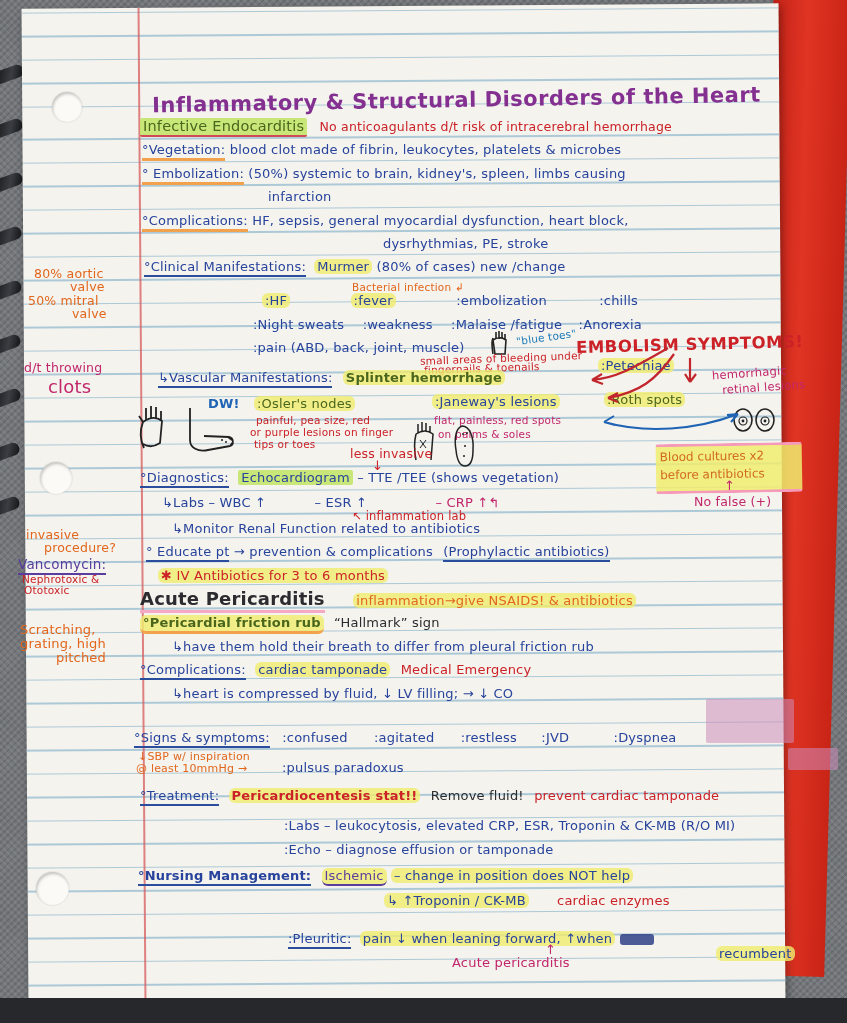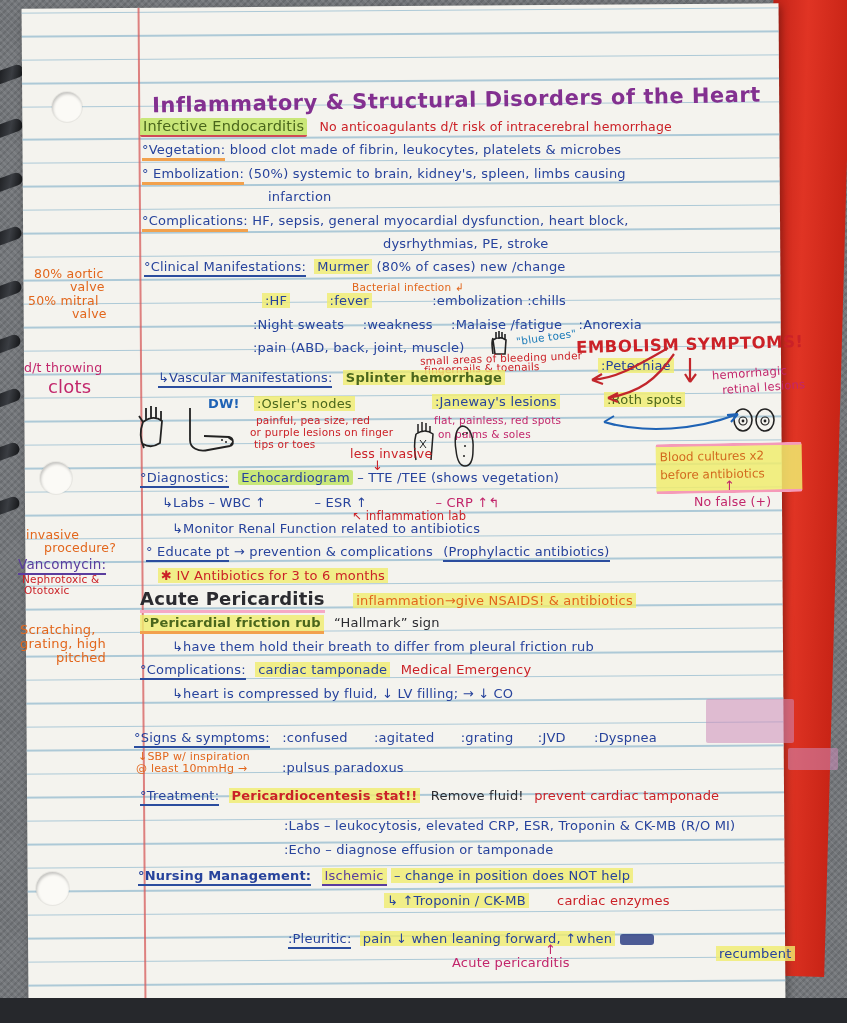--- a/index.html
+++ b/index.html
@@ -22,21 +22,21 @@
     transform:rotate(-.4deg);
     box-shadow:2px 3px 9px rgba(0,0,0,.35);}
   .coil{position:absolute;width:32px;height:13px;background:linear-gradient(120deg,#0c0d0f,#3a3d42 60%,#101113);
     border-radius:8px;transform:rotate(-20deg);}
   .hole{position:absolute;border-radius:50%;background:#fbfaf6;
     box-shadow:inset 1px 2px 3px rgba(0,0,0,.22), 0 0 0 1px rgba(0,0,0,.05);}
   .line{position:absolute;white-space:nowrap;font-size:13px;color:#27439c;letter-spacing:.2px;}
   .sm{font-size:10.5px;}.ink-orange{color:#e2661c}.ink-red{color:#cb2127}
   .ink-pink{color:#c2266b}.ink-purple{color:#833090}.ink-black{color:#2b2b30}
   .ink-green{color:#4a661c}.ink-vio{color:#5a3d9e}
-  .hl-y{background:rgba(240,236,110,.8);padding:0 3px;border-radius:0;}
+  .hl-y{background:rgba(240,236,110,.8);padding:0 3px;border-radius:6px;}
   .hl-g{background:rgba(193,228,100,.85);padding:0 3px;border-radius:2px;}
   .u-blue{border-bottom:2.5px solid #2b4d9e;padding-bottom:1px;}
   .u-orange{border-bottom:3px solid #f2a14d;padding-bottom:1px;}
   .u-pink{border-bottom:3.5px solid #f6a9c5;padding-bottom:1px;}
   .u-purple{border-bottom:2.5px solid #5a3d9e;padding-bottom:1px;}
   .u-red{border-bottom:2px solid #d04a56;padding-bottom:1px;}
   .title{font-size:21px;font-weight:bold;letter-spacing:.5px;}
   .banner{font-size:16.5px;font-weight:bold;letter-spacing:.5px;}
   .gap{display:inline-block;}
   .swatch{position:absolute;background:rgba(205,140,185,.55);border-radius:2px;}
@@ -111,23 +111,23 @@
 
   <div class="line" style="left:144px;top:259px">
     <span class="u-blue">°Clinical Manifestations:</span>
     <span class="hl-y" style="margin-left:4px">Murmer</span>
     <span>(80% of cases) new /change</span>
   </div>
 
   <div class="line ink-orange sm" style="left:352px;top:281px"><span>Bacterial infection ↲</span></div>
   <div class="line" style="left:262px;top:293px">
     <span class="hl-y">:HF</span>
-    <span class="hl-y gap" style="margin-left:32px">:fever</span>
+    <span class="hl-y gap" style="margin-left:56px">:fever</span>
     <span class="gap" style="margin-left:56px">:embolization</span>
-    <span class="gap" style="">:chills</span>
+    <span class="gap" style="margin-left:48px">:chills</span>
   </div>
   <div class="line" style="left:253px;top:317px">
     <span>:Night sweats</span>
     <span class="gap" style="margin-left:14px">:weakness</span>
     <span class="gap" style="margin-left:14px">:Malaise /fatigue</span>
     <span class="gap" style="margin-left:12px">:Anorexia</span>
   </div>
   <div class="line" style="left:253px;top:340px"><span>:pain (ABD, back, joint, muscle)</span></div>
 
   <svg class="doodle" style="left:487px;top:330px" width="26" height="26" viewBox="0 0 26 26">
@@ -239,23 +239,23 @@
   </div>
   <div class="line" style="left:172px;top:686px"><span>↳heart is compressed by fluid, ↓ LV filling; → ↓ CO</span></div>
 
   <div class="swatch" style="left:706px;top:699px;width:88px;height:44px"></div>
   <div class="swatch" style="left:788px;top:748px;width:50px;height:22px"></div>
 
   <div class="line" style="left:134px;top:730px">
     <span class="u-blue">°Signs &amp; symptoms:</span>
     <span class="gap" style="margin-left:8px">:confused</span>
     <span class="gap" style="margin-left:22px">:agitated</span>
-    <span class="gap" style="margin-left:22px">:grating</span>
+    <span class="gap" style="margin-left:22px">:restless</span>
     <span class="gap" style="margin-left:20px">:JVD</span>
-    <span class="gap" style="margin-left:24px">:Dyspnea</span>
+    <span class="gap" style="margin-left:40px">:Dyspnea</span>
   </div>
   <div class="line ink-orange" style="left:138px;top:750px;font-size:11px"><span>↓SBP w/ inspiration</span></div>
   <div class="line ink-orange" style="left:136px;top:762px;font-size:11px"><span>@ least 10mmHg →</span></div>
   <div class="line" style="left:282px;top:760px"><span>:pulsus paradoxus</span></div>
 
   <div class="line" style="left:140px;top:788px">
     <span class="u-blue">°Treatment:</span>
     <span class="hl-y ink-red" style="margin-left:5px;font-weight:bold">Pericardiocentesis stat!!</span>
     <span class="ink-black" style="margin-left:6px">Remove fluid!</span>
     <span class="ink-red" style="margin-left:6px">prevent cardiac tamponade</span>

